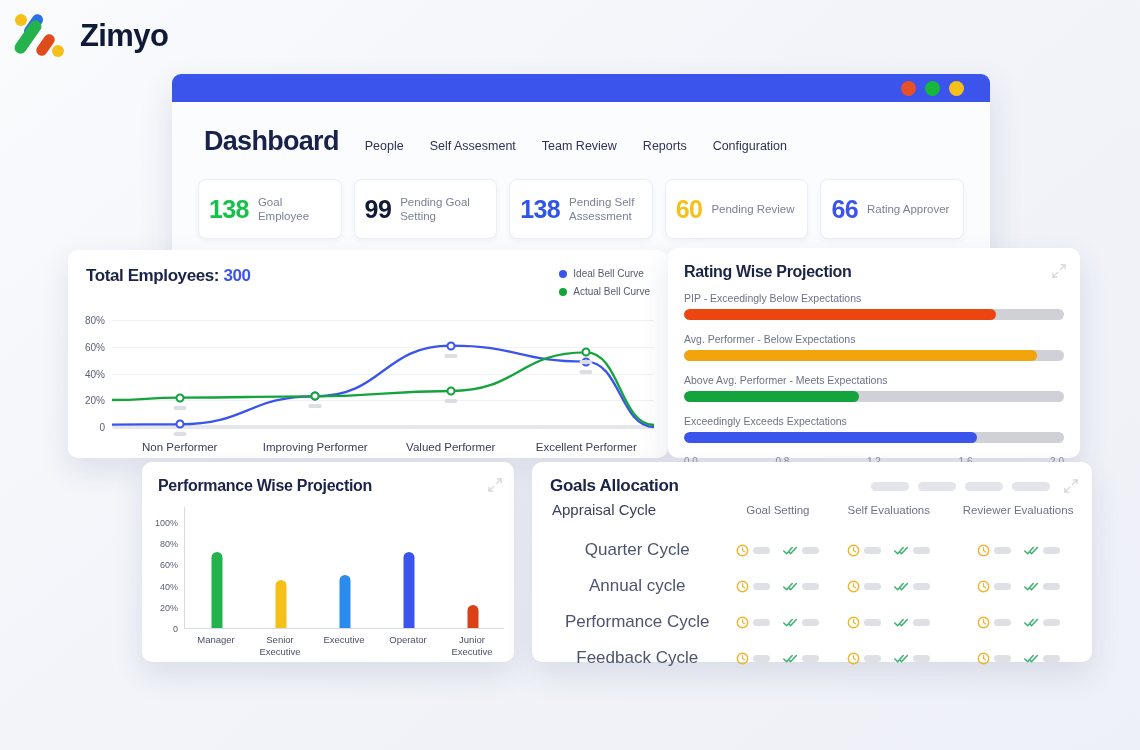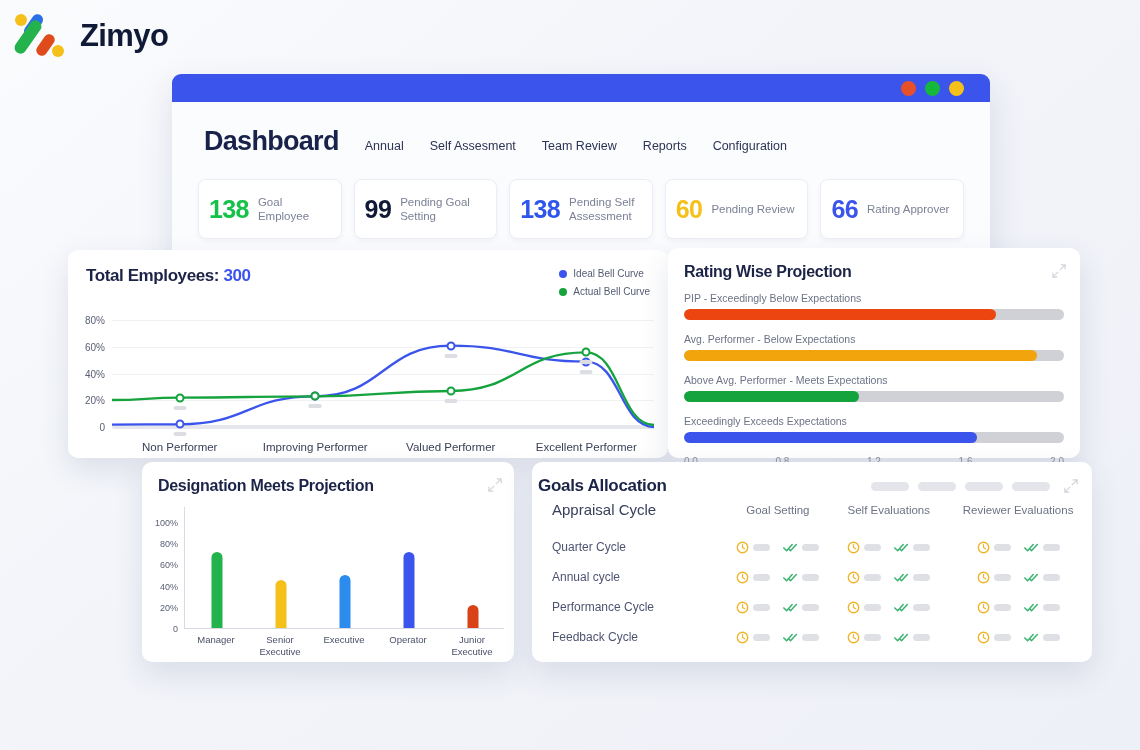--- a/index.html
+++ b/index.html
@@ -84,29 +84,29 @@
   .bars { position: relative; margin: 12px 10px 0 42px; height: 122px;
     border-left: 1.5px solid #d9dbe2; border-bottom: 1.5px solid #d9dbe2; }
   .bwrap { position: absolute; bottom: 0; display: flex; flex-direction: column;
     align-items: center; transform: translateX(-50%); }
   .bar { width: 11px; border-radius: 6px 6px 0 0; }
   .bxlabels { display: flex; margin: 5px 10px 0 42px; }
   .bxlabels div { flex: 1; text-align: center; font-size: 9.5px; color: #4a5068; line-height: 1.25; }
 
   
   #goals { left: 532px; top: 462px; width: 560px; height: 200px; }
-  .goals-head { display: flex; align-items: center; padding: 14px 16px 0 6px; }
+  .goals-head { display: flex; align-items: center; padding: 14px 16px 0 18px; }
   .ph-pills { display: flex; gap: 9px; margin-left: auto; margin-right: 26px; }
   .ph { width: 38px; height: 9px; border-radius: 6px; background: #e4e5ea; }
   .gtable { width: 100%; border-collapse: collapse; margin-top: 5px; }
   .gtable th { font-weight: normal; text-align: left; padding: 0 0 14px 0; }
   .g-first { font-size: 15px; color: #39405c; padding-left: 20px !important; }
   .g-col { font-size: 11.5px; color: #6d7386; text-align: center !important; }
   .gtable td { padding: 8px 0; }
-  .g-row-lbl { font-size: 12px; color: #4e5470; padding-left: 20px !important; }
+  .g-row-lbl { font-size: 17px; color: #4e5470; padding-left: 20px !important; text-align: center; }
   .cell { display: flex; align-items: center; justify-content: center; gap: 5px; }
   .cell .grp { display: flex; align-items: center; gap: 4px; }
   .gpill { width: 17px; height: 7px; border-radius: 4px; background: #dfe0e5; }
 </style>
 </head>
 <body>
 
 <div id="stage">
 
   <div class="brand">
@@ -123,21 +123,21 @@
   <div class="window">
     <div class="titlebar">
       <span class="dot" style="background:#e8502a"></span>
       <span class="dot" style="background:#15b83a"></span>
       <span class="dot" style="background:#f5c019"></span>
     </div>
 
     <div class="navrow">
       <div class="page-title">Dashboard</div>
       <div class="navlinks">
-        <span class="navlink">Annual</span>
+        <span class="navlink">People</span>
         <span class="navlink">Self Assesment</span>
         <span class="navlink">Team Review</span>
         <span class="navlink">Reports</span>
         <span class="navlink">Configuration</span>
       </div>
     </div>
 
     <div class="stats">
       <div class="stat">
         <span class="stat-num" style="color:#14c24a">138</span>
@@ -255,21 +255,21 @@
           <span>0.8</span>
           <span>1.2</span>
           <span>1.6</span>
           <span>2.0</span>
         </div>
     </div>
   </div>
 
   <div class="card" id="desig">
     <div style="padding:15px 14px 0 16px;position:relative;">
-      <div class="card-title">Designation Meets Projection</div>
+      <div class="card-title">Performance Wise Projection</div>
       <svg class="expand" style="right:12px;top:16px;" viewBox="0 0 16 16">
           <path d="M10 1h5v5M15 1l-6 6M6 15H1v-5M1 15l6-6" fill="none" stroke="#9aa0ae" stroke-width="1.4"></path>
         </svg>
     </div>
     <div class="bars" id="dbars">
         <div class="ylab" style="top: 122px; font-size: 9px;">0</div>
         <div class="ylab" style="top: 100.783px; font-size: 9px;">20%</div>
         <div class="ylab" style="top: 79.5652px; font-size: 9px;">40%</div>
         <div class="ylab" style="top: 58.3478px; font-size: 9px;">60%</div>
         <div class="ylab" style="top: 37.1304px; font-size: 9px;">80%</div>

